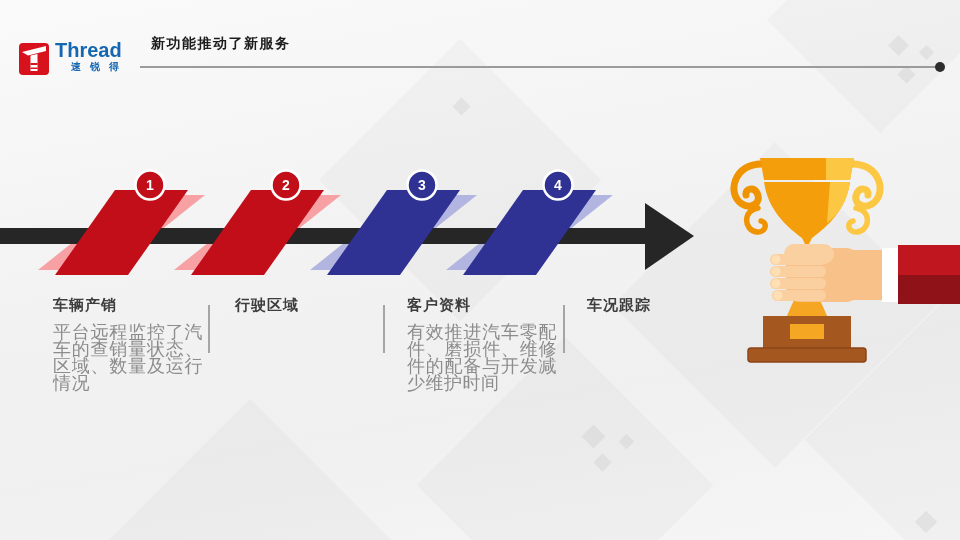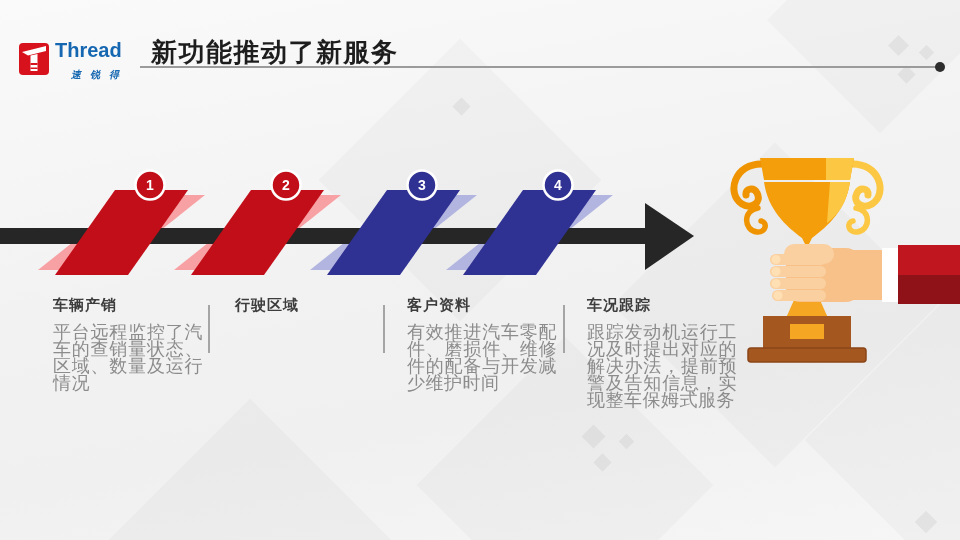--- a/index.html
+++ b/index.html
@@ -11,22 +11,22 @@
   }
   
   .diamond { position:absolute; background:#000; opacity:0.025; transform:rotate(45deg); }
   .diamond.sm { opacity:0.05; }
 
   
   .header { position:absolute; left:0; top:0; width:784px; height:90px; }
   .logo-icon { position:absolute; left:19px; top:43px; width:30px; height:32px; }
   .logo-text { position:absolute; left:55px; top:40px; width:90px; }
   .logo-brand { font-size:20px; font-weight:bold; color:#1667b1; letter-spacing:0px; line-height:20px; }
-  .logo-cn { font-size:10px; font-weight:bold; color:#1667b1; letter-spacing:9px; margin-top:8px; margin-left:16px; white-space:nowrap;font-style:italic; }
-  .page-title { position:absolute; left:151px; top:35px; font-size:26px; font-weight:bold; color:#1d1d1d; letter-spacing:1.5px; white-space:nowrap; }
+  .logo-cn { font-size:10px; font-weight:bold; color:#1667b1; letter-spacing:9px; margin-top:0; margin-left:16px; white-space:nowrap; }
+  .page-title { position:absolute; left:151px; top:35px; font-size:14px; font-weight:bold; color:#1d1d1d; letter-spacing:1.5px; white-space:nowrap; }
   .title-rule { position:absolute; left:140px; top:66px; width:799px; height:2px; background:#9b9b9b; }
   .title-rule-dot { position:absolute; left:935px; top:62px; width:10px; height:10px; border-radius:50%; background:#2d2d2d; }
 
   
   .timeline-svg { position:absolute; left:0; top:160px; width:960px; height:130px; }
   .step-circle { stroke:#ffffff; stroke-width:2.5px; }
   .step-number { font-family:"Liberation Sans","DejaVu Sans",sans-serif; font-size:14px; font-weight:bold; fill:#ffffff; text-anchor:middle; }
 
   
   .col { position:absolute; top:296px; width:150px; }
@@ -112,21 +112,20 @@
     <div class="col-heading">行驶区域</div>
   </div>
   <div class="col-divider div-2"></div>
   <div class="col col-3">
     <div class="col-heading">客户资料</div>
     <div class="col-body">有效推进汽车零配件、磨损件、维修件的配备与开发减少维护时间</div>
   </div>
   <div class="col-divider div-3"></div>
   <div class="col col-4">
     <div class="col-heading">车况跟踪</div>
-    <div class="col-body">跟踪发动机运行工况及时提出对应的解决办法，提前预警及告知信息，实现整车保姆式服务</div>
   </div>
 
   <svg class="trophy-svg" viewBox="0 0 230 220">
 
     <path d="M120,14 C150,12 158,44 142,54 C132,60 122,52 127,43 C130,37 139,38 138,45" fill="none" stroke-width="7" stroke-linecap="round" stroke="#fcc843"></path>
     <path d="M126,58 C141,60 141,80 127,82 C118,83 116,72 123,71" fill="none" stroke-width="5.5" stroke-linecap="round" stroke="#fcc843"></path>
     <path d="M34,14 C4,12 -4,44 12,54 C22,60 32,52 27,43 C24,37 15,38 16,45" fill="none" stroke-width="7" stroke-linecap="round" stroke="#ef9400"></path>
     <path d="M28,58 C13,60 13,80 27,82 C36,83 38,72 31,71" fill="none" stroke-width="5.5" stroke-linecap="round" stroke="#ef9400"></path>
 
     <polygon points="30,8 124,8 120,30 34,30" fill="#f59e0b"></polygon>

